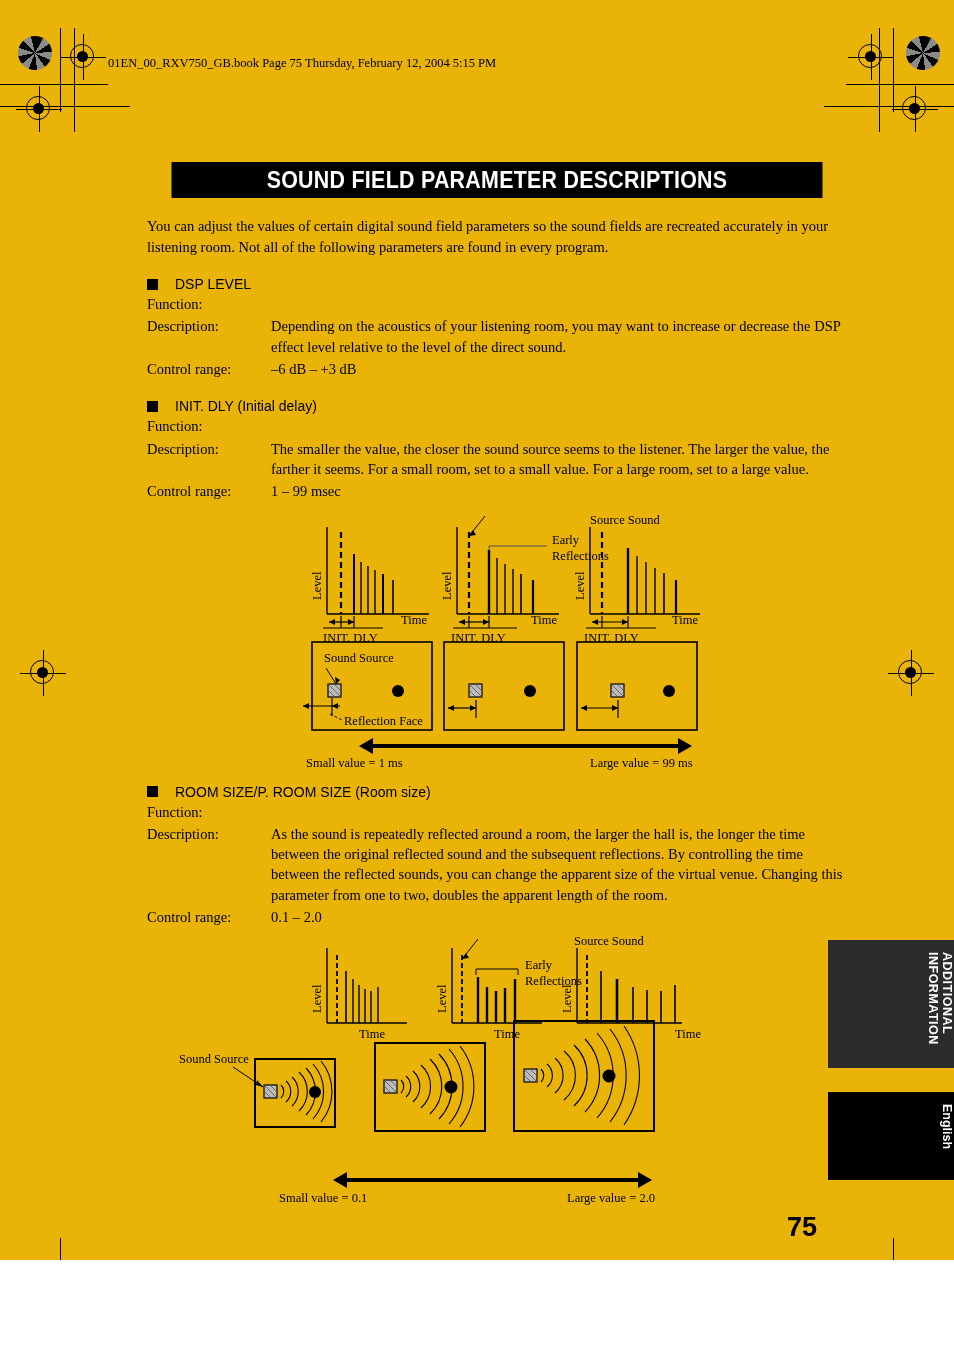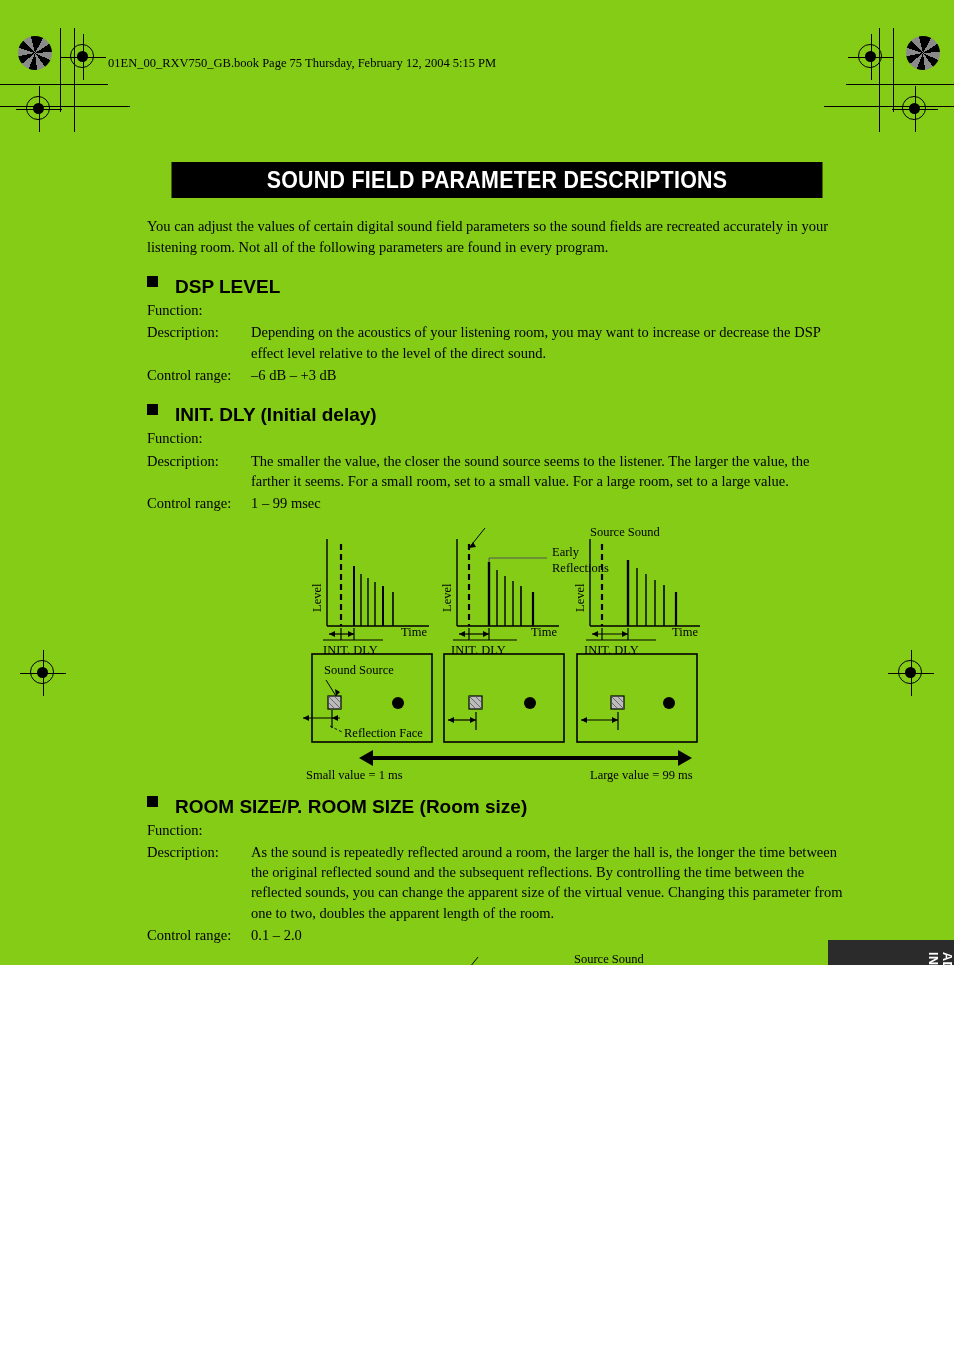--- a/index.html
+++ b/index.html
@@ -3,22 +3,22 @@
 <meta charset="utf-8">
 <style>
   html, body {
     margin: 0;
     padding: 0;
     background: #ffffff;
   }
   .page {
     position: relative;
     width: 954px;
-    height: 965px;
-    background: #84cc16;
+    height: 1260px;
+    background: #eab308;
     overflow: hidden;
     font-family: "Liberation Serif", serif;
     color: #000000;
   }
 
   
   .reg {
     position: absolute;
     width: 34px;
     height: 34px;
@@ -96,38 +96,39 @@
   .intro {
     margin-top: 18px;
     font-size: 14.5px;
     line-height: 1.42;
     text-align: left;
   }
 
   .section-head {
     margin-top: 19px;
     font-family: "Liberation Sans", sans-serif;
-    font-weight: bold;
-    font-size: 19px;
+    font-weight: normal;
+    font-size: 14px;
     display: flex;
-    align-items: flex-start;
+    align-items: center;
   }
   .section-head .sq {
     display: inline-block;
     width: 11px;
     height: 11px;
     background: #000;
     margin-right: 17px;
   }
 
   .prow {
     display: flex;
     font-size: 14.5px;
     line-height: 1.4;
     margin-top: 2px;
+    gap: 20px;
   }
   .prow .lbl { width: 104px; flex: 0 0 104px; }
   .prow .val { flex: 1; }
 
   
   .fig { position: relative; }
   .fig svg { display: block; }
 
   
   .tab {
@@ -155,23 +156,23 @@
     width: 126px; height: 88px;
     background: #000000;
     font-size: 12.5px;
     padding: 12px 0 0 10px;
   }
 
   .pageno {
     position: absolute;
     right: 137px;
     top: 1212px;
-    font-family: Liberation Mono, monospace;
+    font-family: Liberation Sans, sans-serif;
     font-weight: bold;
-    font-size: 16px;
+    font-size: 27px;
   }
 
   text { font-family: "Liberation Serif", serif; }
 </style>
 </head>
 <body>
 
 <div class="page">
 
   <div class="dotblob" style="left:18px;top:36px;"></div>

